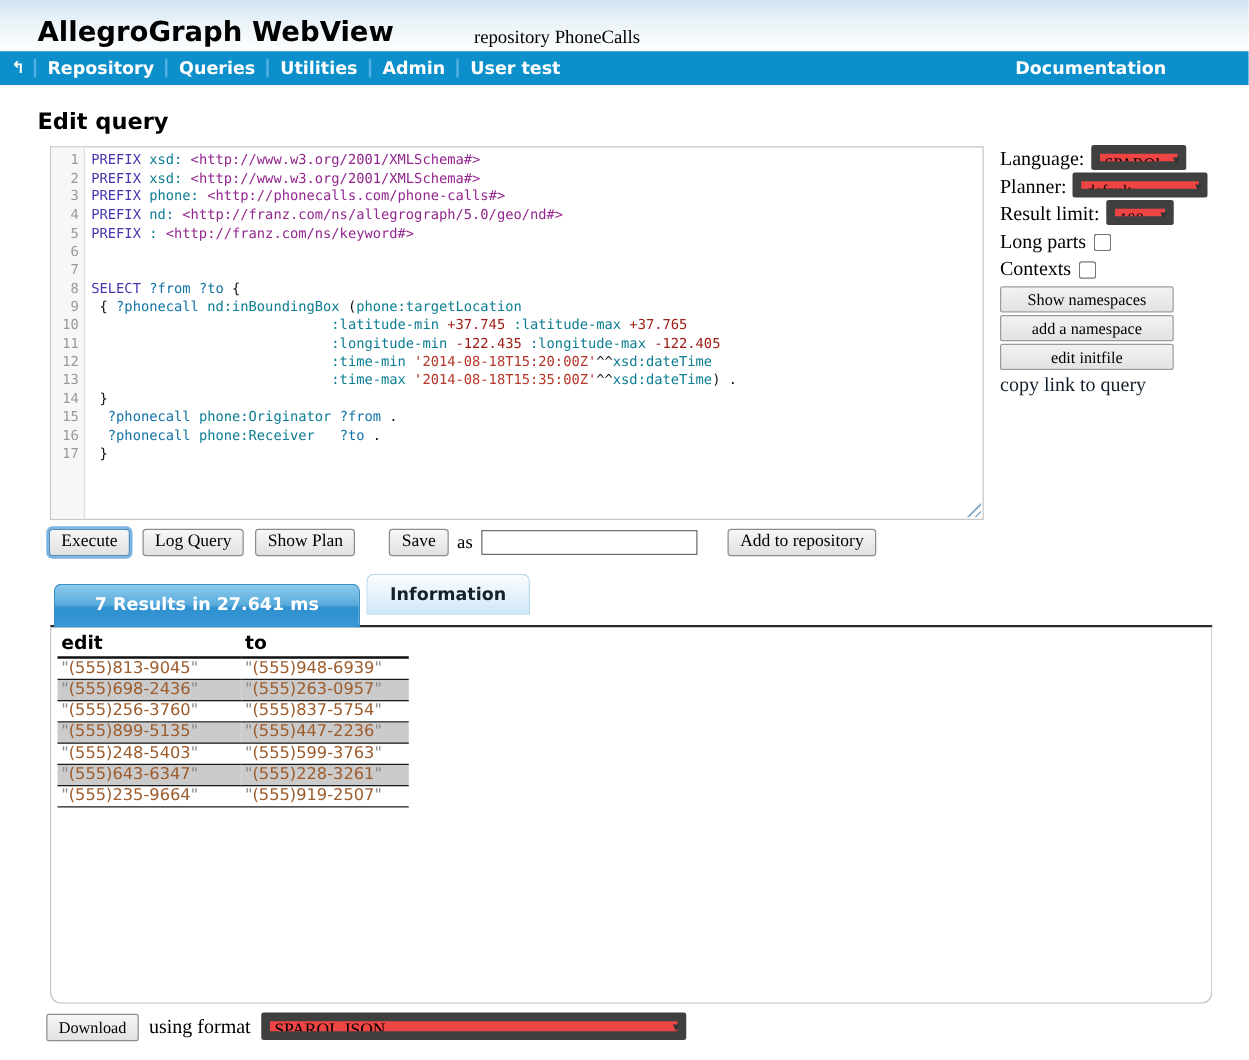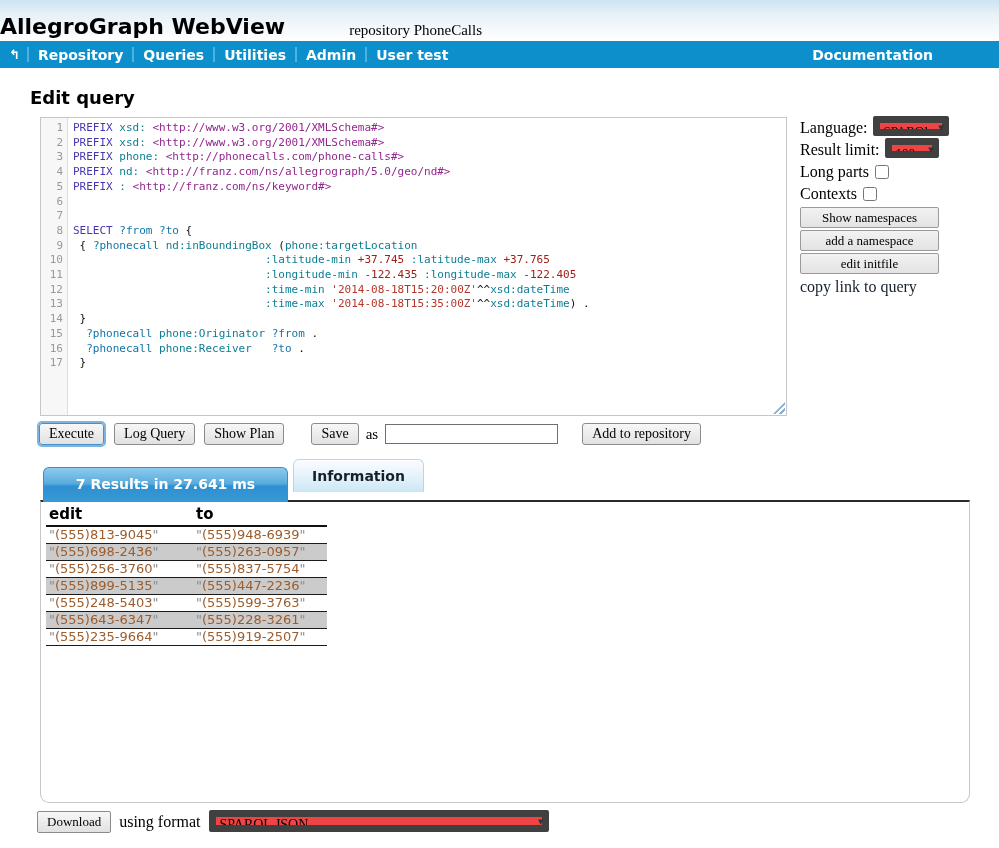--- a/index.html
+++ b/index.html
@@ -10,21 +10,21 @@
   }
 
   
   .top-header {
     height:41px;
     background:linear-gradient(180deg,#cfe4f2 0%, #e9f2f8 40%, #ffffff 100%);
     display:flex; align-items:flex-end; padding-bottom:3px;
   }
   .app-title {
     font-family:"DejaVu Sans", sans-serif; font-weight:bold; font-size:22px;
-    line-height:1;
+    margin-left:30px; line-height:1;
   }
   .repo-label { font-size:15px; margin-left:64px; line-height:1.1; }
 
   
   .navbar {
     height:27px; background:#0d8fcb; display:flex; align-items:center;
     color:#fff; font-family:"DejaVu Sans", sans-serif; font-weight:bold; font-size:14px;
   }
   .nav-back { font-size:13px; padding:0 7px 0 9px; cursor:pointer; }
   .nav-sep { width:2px; height:15px; background:#4fb0e2; flex:none; }
@@ -198,20 +198,24 @@
     <div class="code-area"><div class="code-line"><span class="tok-k">PREFIX </span><span class="tok-p">xsd:</span><span class="tok-d"> </span><span class="tok-u">&lt;http://www.w3.org/2001/XMLSchema#&gt;</span></div><div class="code-line"><span class="tok-k">PREFIX </span><span class="tok-p">xsd:</span><span class="tok-d"> </span><span class="tok-u">&lt;http://www.w3.org/2001/XMLSchema#&gt;</span></div><div class="code-line"><span class="tok-k">PREFIX </span><span class="tok-p">phone:</span><span class="tok-d"> </span><span class="tok-u">&lt;http://phonecalls.com/phone-calls#&gt;</span></div><div class="code-line"><span class="tok-k">PREFIX </span><span class="tok-p">nd:</span><span class="tok-d"> </span><span class="tok-u">&lt;http://franz.com/ns/allegrograph/5.0/geo/nd#&gt;</span></div><div class="code-line"><span class="tok-k">PREFIX </span><span class="tok-p">:</span><span class="tok-d"> </span><span class="tok-u">&lt;http://franz.com/ns/keyword#&gt;</span></div><div class="code-line"></div><div class="code-line"></div><div class="code-line"><span class="tok-k">SELECT </span><span class="tok-v">?from </span><span class="tok-v">?to </span><span class="tok-d">{</span></div><div class="code-line"><span class="tok-d"> { </span><span class="tok-v">?phonecall </span><span class="tok-p">nd:inBoundingBox </span><span class="tok-d">(</span><span class="tok-p">phone:targetLocation</span></div><div class="code-line"><span class="tok-d">                             </span><span class="tok-p">:latitude-min </span><span class="tok-n">+37.745 </span><span class="tok-p">:latitude-max </span><span class="tok-n">+37.765</span></div><div class="code-line"><span class="tok-d">                             </span><span class="tok-p">:longitude-min </span><span class="tok-n">-122.435 </span><span class="tok-p">:longitude-max </span><span class="tok-n">-122.405</span></div><div class="code-line"><span class="tok-d">                             </span><span class="tok-p">:time-min </span><span class="tok-s">'2014-08-18T15:20:00Z'</span><span class="tok-d">^^</span><span class="tok-p">xsd:dateTime</span></div><div class="code-line"><span class="tok-d">                             </span><span class="tok-p">:time-max </span><span class="tok-s">'2014-08-18T15:35:00Z'</span><span class="tok-d">^^</span><span class="tok-p">xsd:dateTime</span><span class="tok-d">) .</span></div><div class="code-line"><span class="tok-d"> }</span></div><div class="code-line"><span class="tok-d">  </span><span class="tok-v">?phonecall </span><span class="tok-p">phone:Originator </span><span class="tok-v">?from</span><span class="tok-d"> .</span></div><div class="code-line"><span class="tok-d">  </span><span class="tok-v">?phonecall </span><span class="tok-p">phone:Receiver</span><span class="tok-d">   </span><span class="tok-v">?to</span><span class="tok-d"> .</span></div><div class="code-line"><span class="tok-d"> }</span></div></div>
     <div class="resize-handle"></div>
   </div>
 
   <div class="side-panel">
     <div class="sp-row">
       <span class="sp-label">Language:</span>
       <span class="sel sel-language"><select><option>SPARQL</option></select></span>
     </div>
     <div class="sp-row">
+      <span class="sp-label">Planner:</span>
+      <span class="sel sel-planner"><select><option>default</option></select></span>
+    </div>
+    <div class="sp-row">
       <span class="sp-label">Result limit:</span>
       <span class="sel sel-limit"><select><option>100</option></select></span>
     </div>
     <div class="sp-row">
       <span>Long parts</span>
       <input type="checkbox" class="cb" style="">
     </div>
     <div class="sp-row">
       <span>Contexts</span>
       <input type="checkbox" class="cb" style="">

